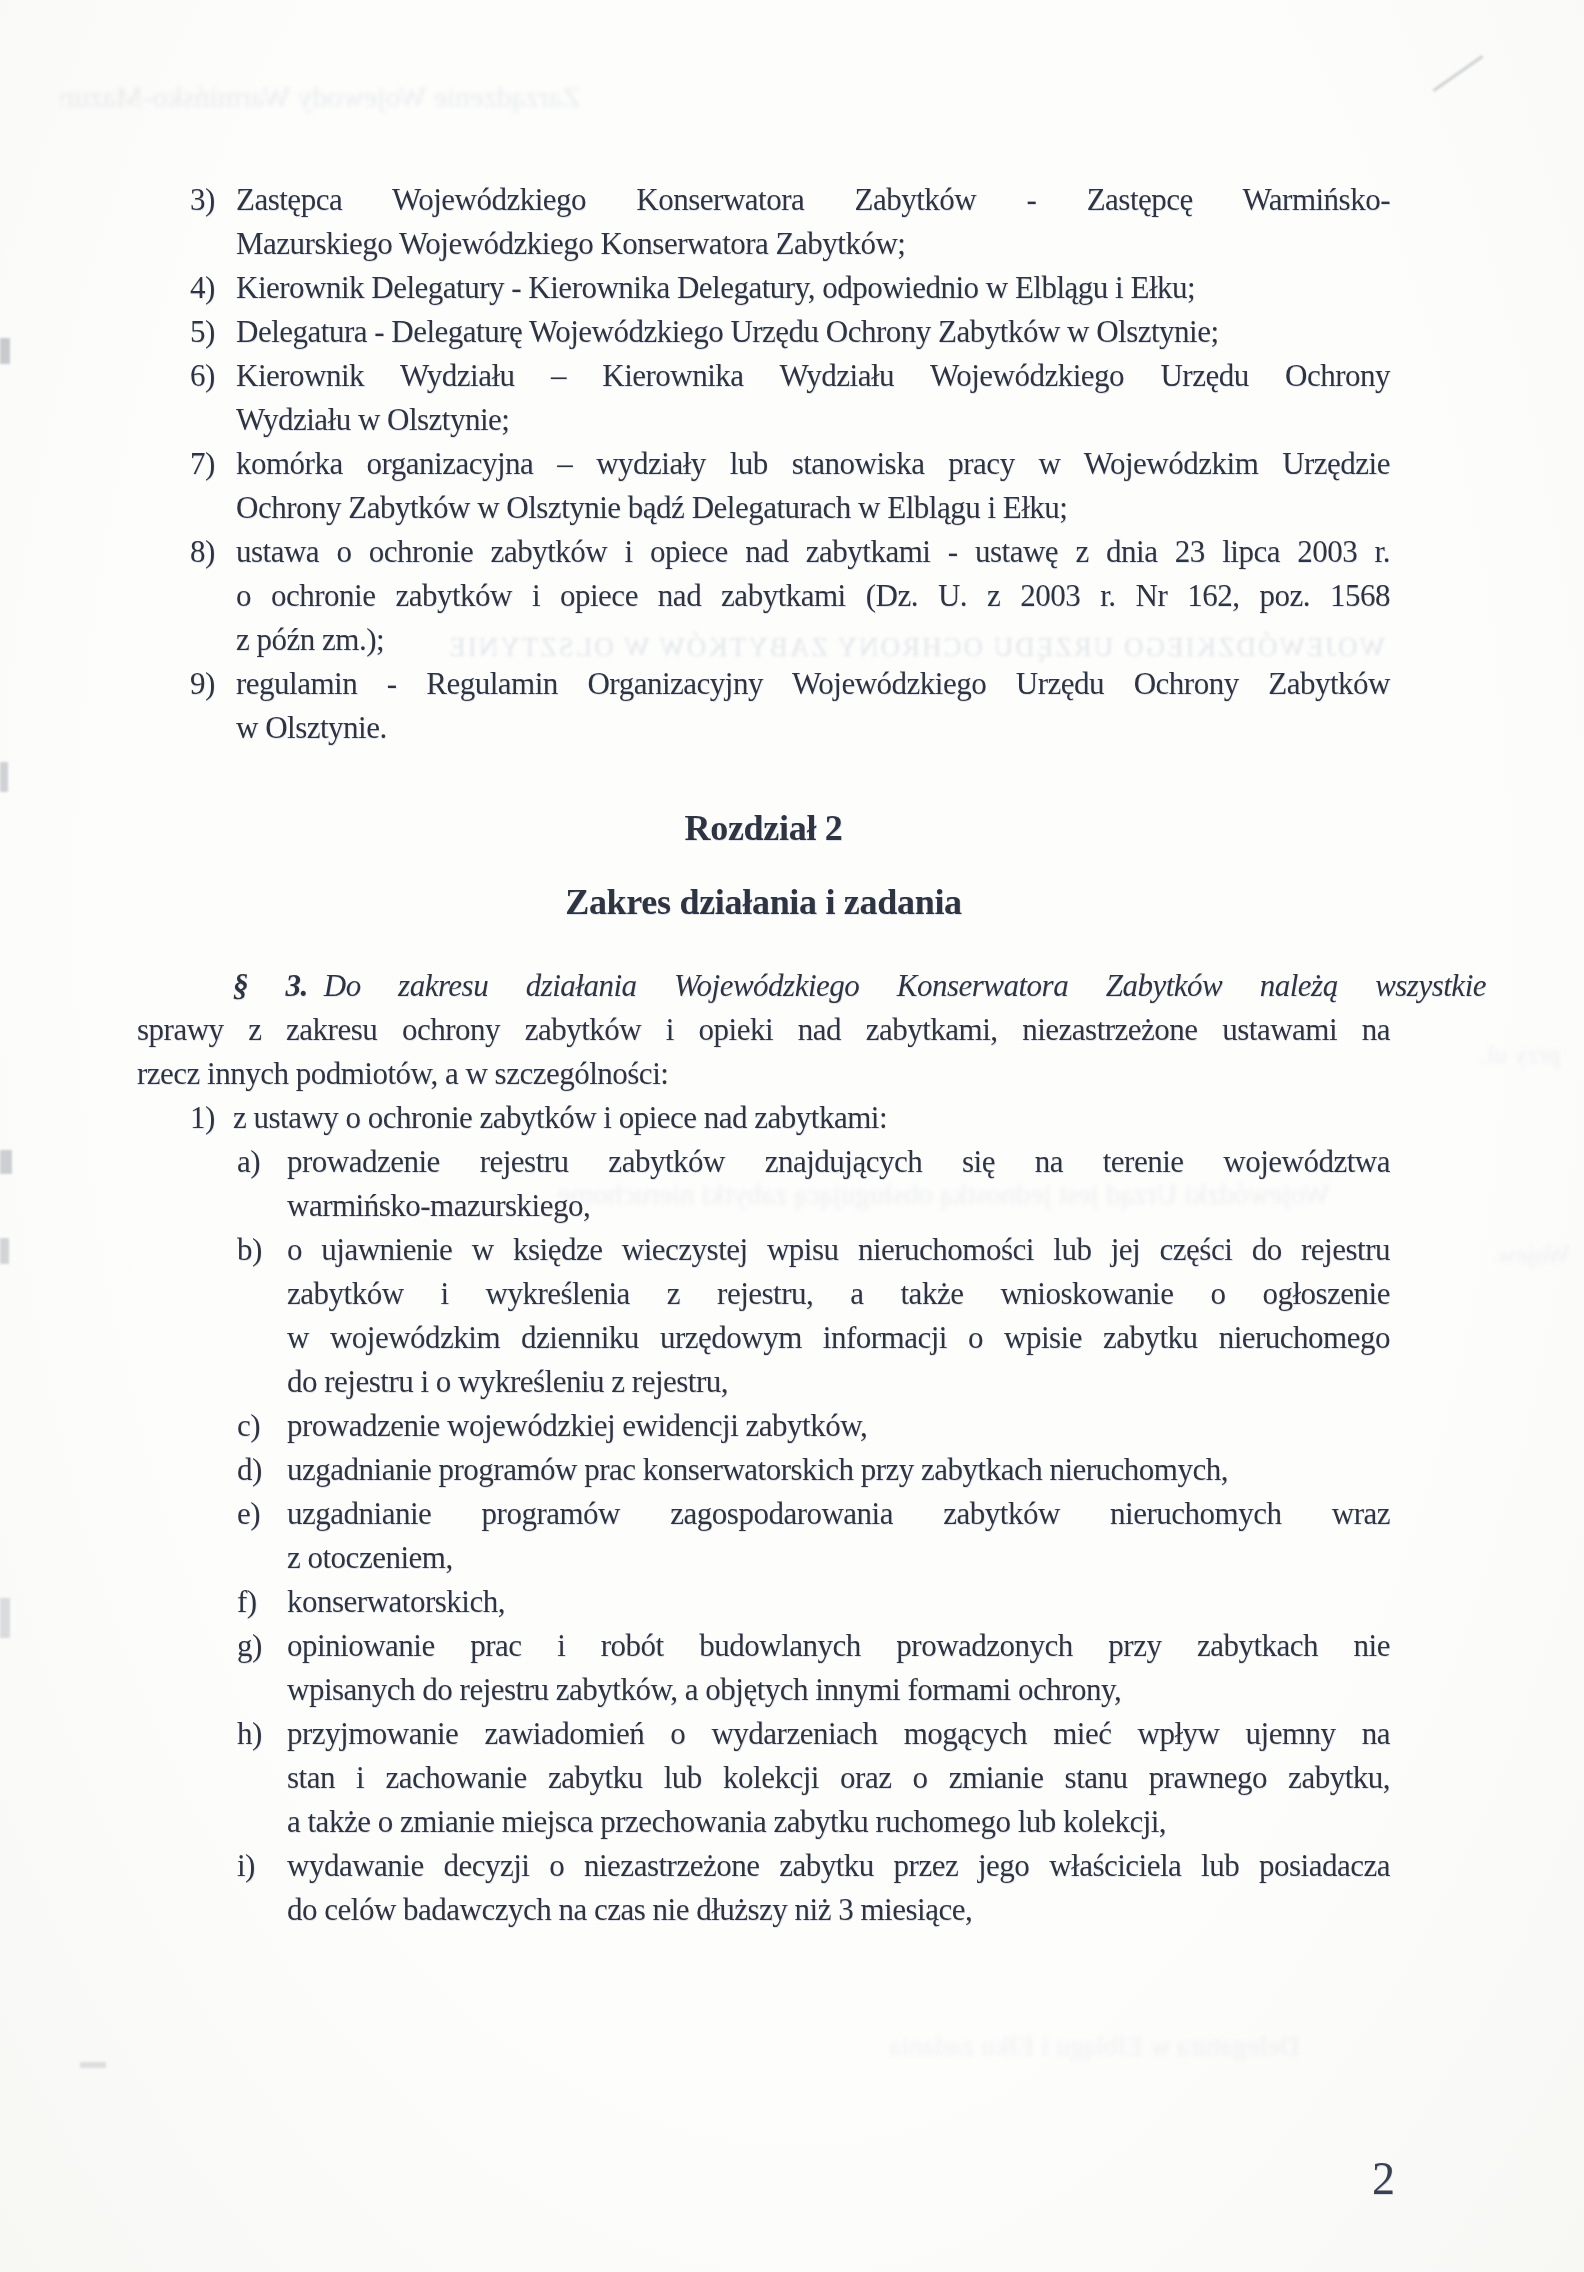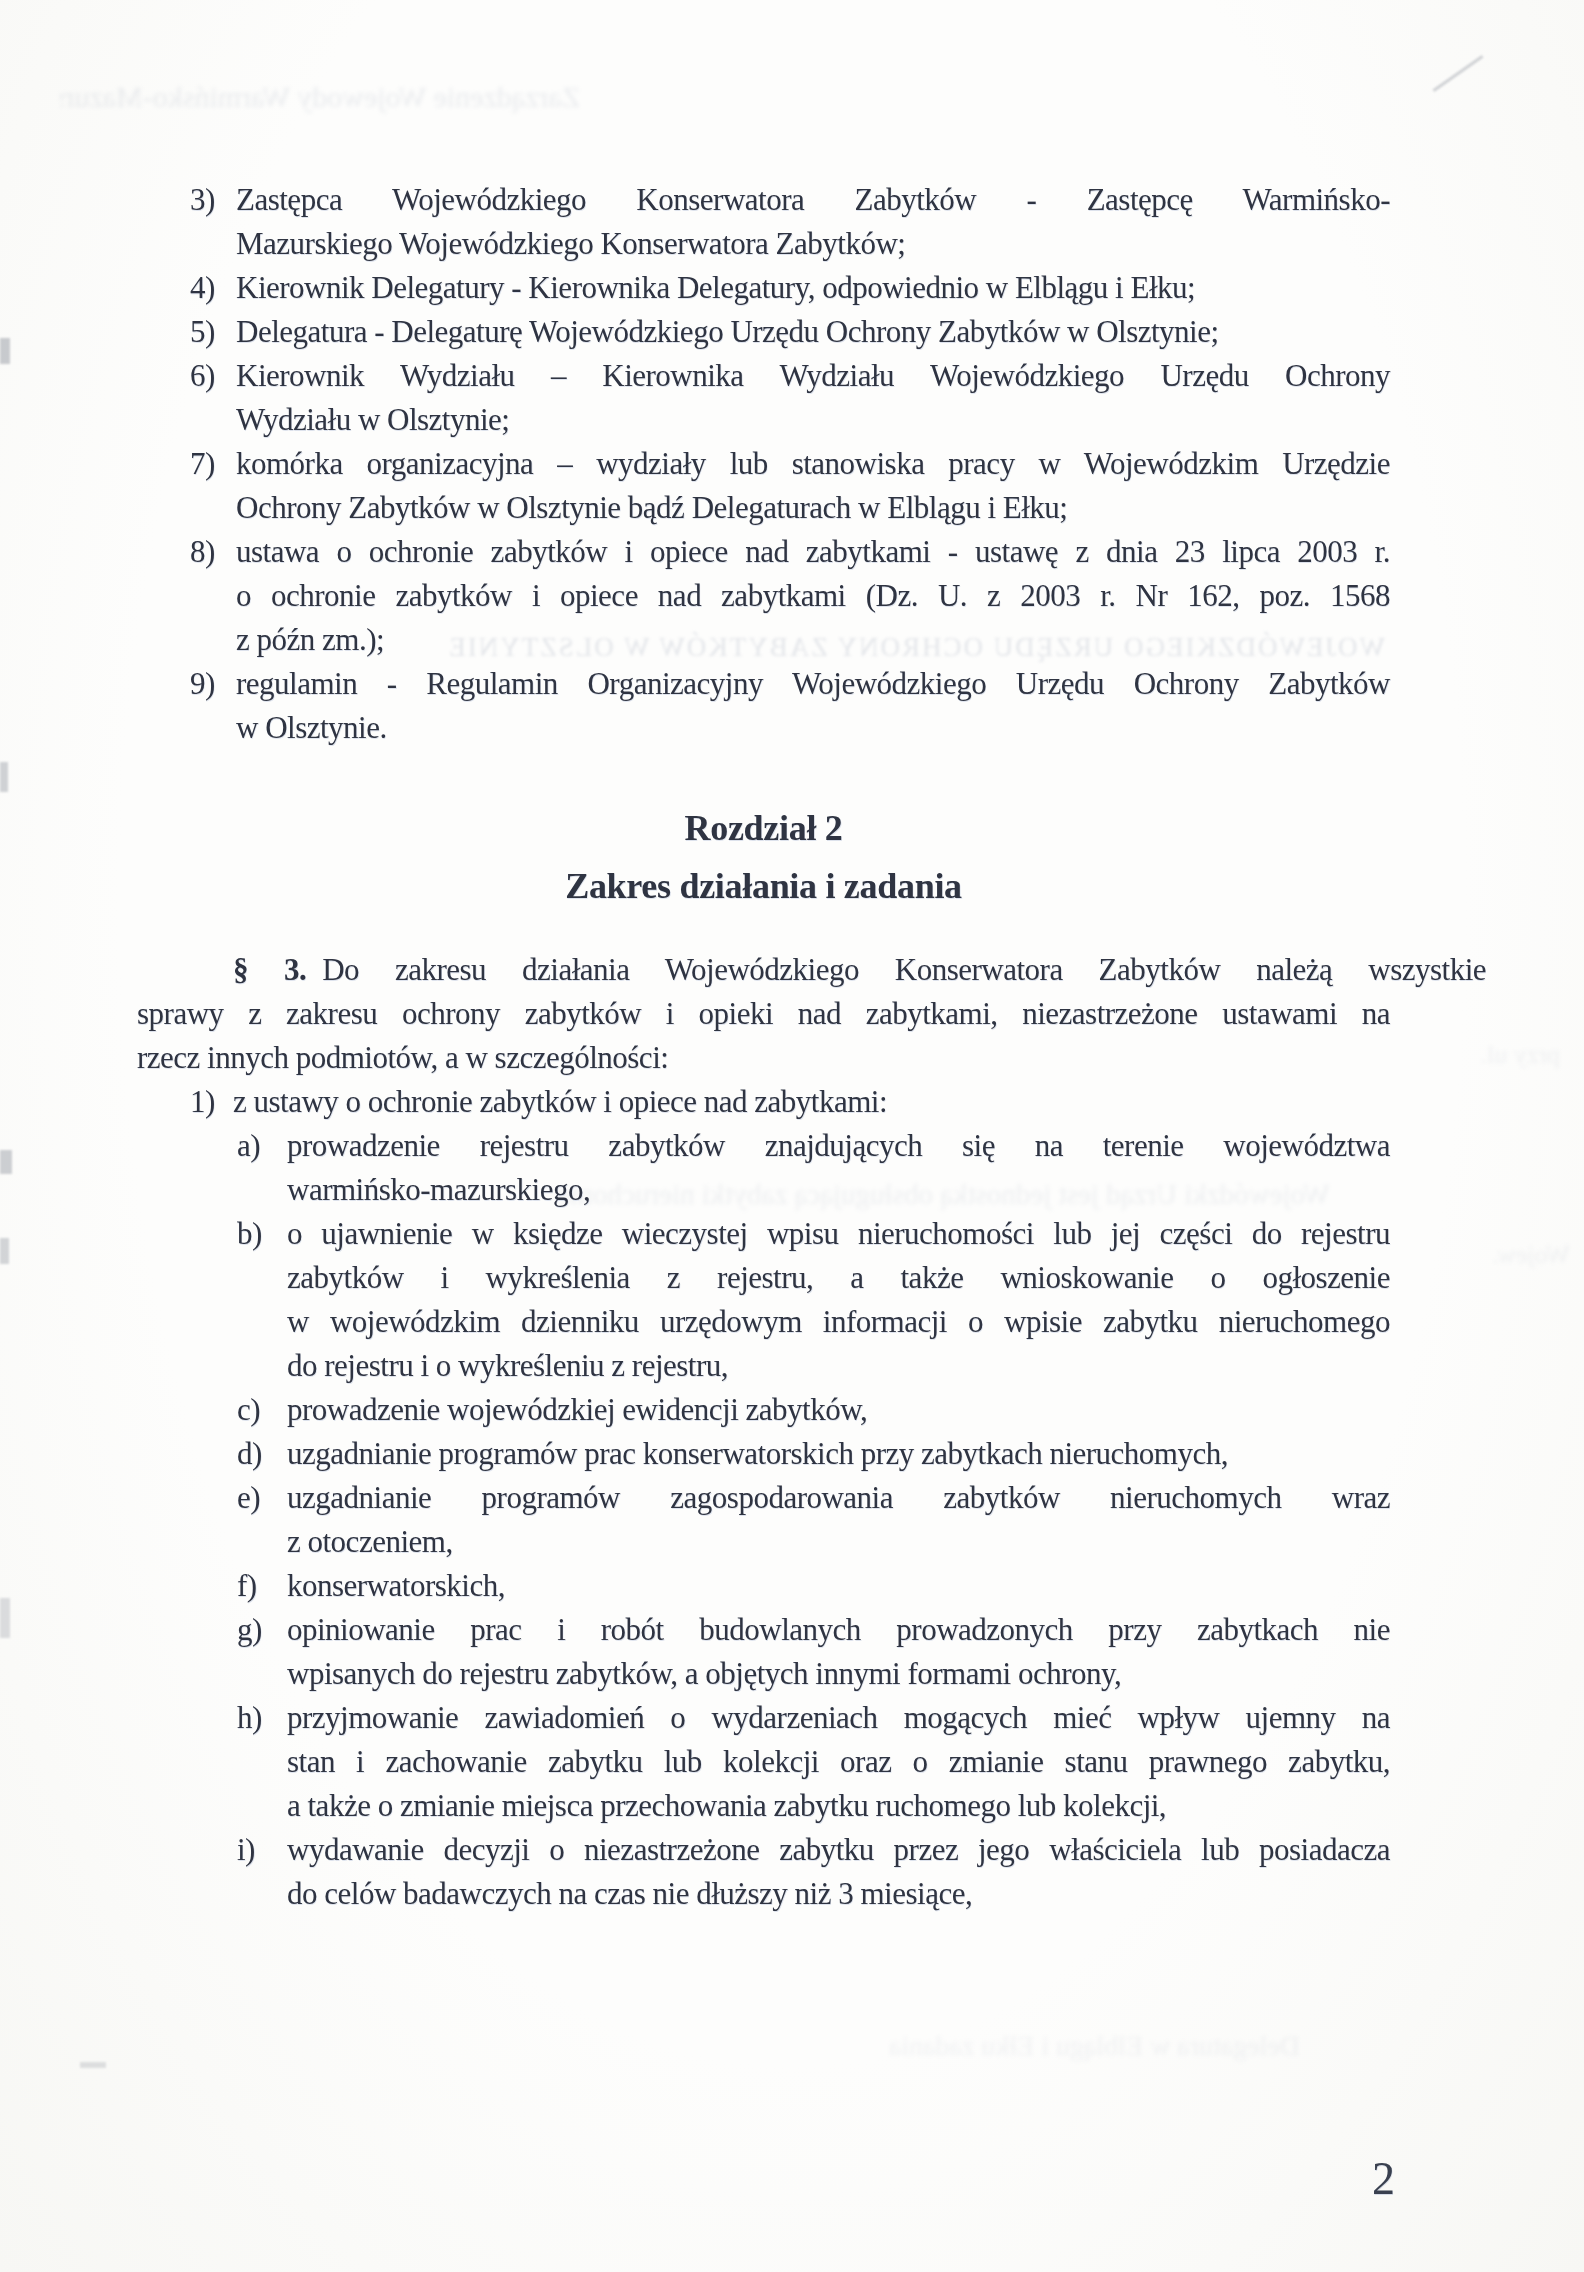--- a/index.html
+++ b/index.html
@@ -28,23 +28,23 @@
   .lv1 .marker{margin-left:53px;width:43px;}
   .lv2 .marker{margin-left:100px;width:50px;}
   .row .body{flex:1 1 auto;min-width:0;}
   .tline{width:100%;}
   .just{text-align:justify;text-align-last:justify;-moz-text-align-last:justify;}
   .heading{
     text-align:center;font-weight:bold;font-size:36px;line-height:44px;
     letter-spacing:-0.3px;
   }
   #chapter-title{margin-top:56px;}
-  #chapter-subtitle{margin-top:14px;}
+  #chapter-subtitle{margin-top:30px;}
   #section3{margin-top:40px;}
-  #section3 .first{padding-left:96px;}
+  #section3 .first{padding-left:96px;font-style:italic;}
   #section3 .b{font-weight:bold;margin-right:16px;}
   #page-number{
     position:absolute;left:1372px;top:2152px;
     font-family:"Liberation Serif","DejaVu Serif",serif;
     font-size:46px;color:#39404f;
     text-shadow:0.6px 0.6px 0 rgba(110,130,180,0.25);
   }
   
   .ghost{
     position:absolute;

